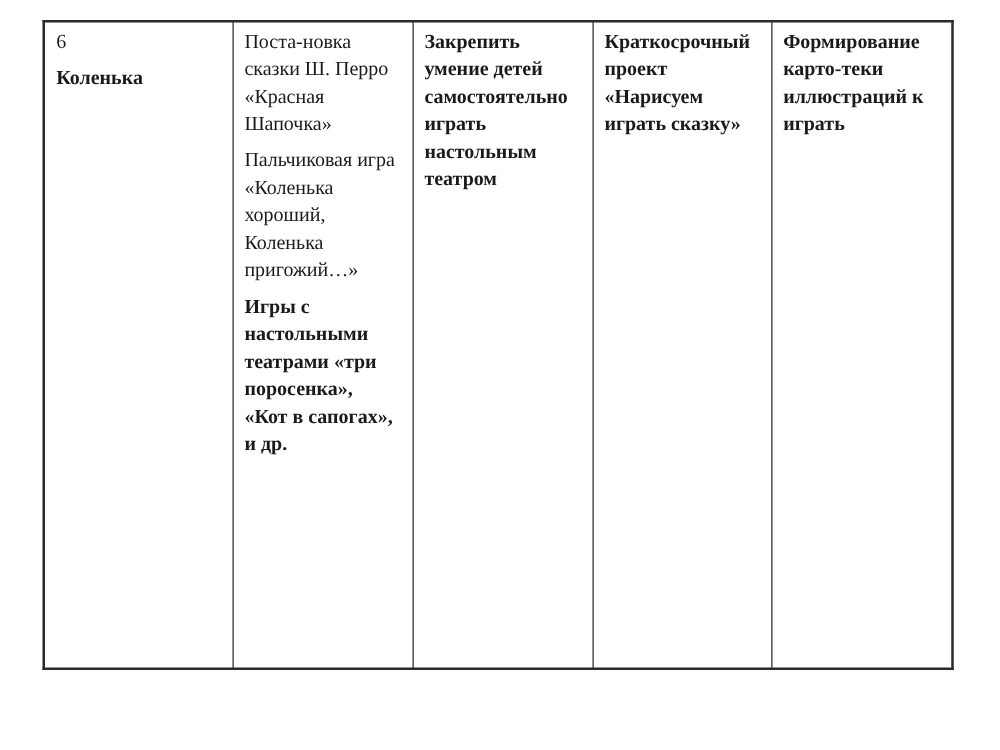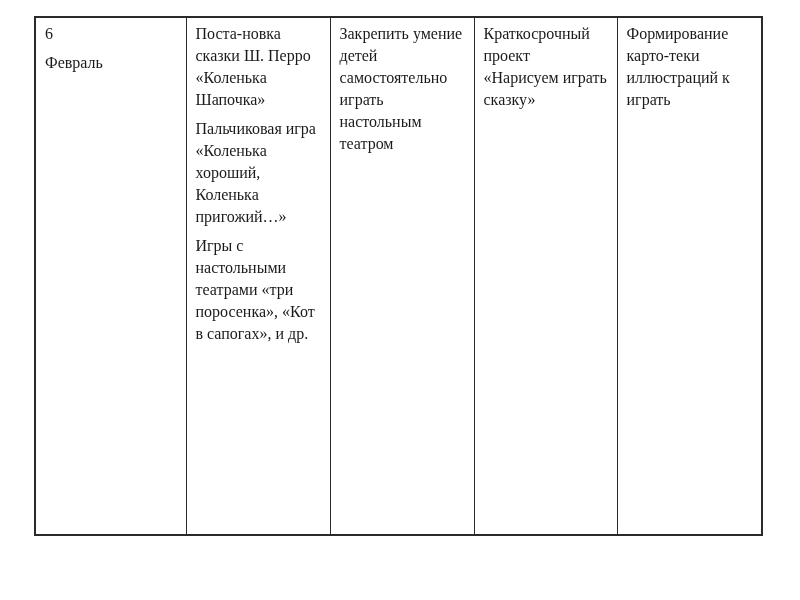--- a/index.html
+++ b/index.html
@@ -44,42 +44,43 @@
   table.schedule-table {
     border: 2px solid #2a2a2a;
   }
 
   table.schedule-table td p {
     margin: 0 0 7px 0;
   }
 
   table.schedule-table td p:last-child {
     margin-bottom: 0;
+    font-weight: bold;
   }
 </style>
 </head>
 <body>
 
 <div class="page">
   <table class="schedule-table">
     <colgroup>
       <col style="width:151px">
       <col style="width:144px">
       <col style="width:144px">
       <col style="width:143px">
       <col style="width:145px">
     </colgroup>
     <tbody>
       <tr>
         <td>
           <p>6</p>
-          <p>Февраль</p>
+          <p>Коленька</p>
         </td>
         <td>
-          <p>Поста-новка сказки Ш. Перро «Коленька Шапочка»</p>
+          <p>Поста-новка сказки Ш. Перро «Красная Шапочка»</p>
           <p>Пальчиковая игра «Коленька хороший, Коленька пригожий…»</p>
           <p>Игры с настольными театрами «три поросенка», «Кот в сапогах», и др.</p>
         </td>
         <td>
           <p>Закрепить умение детей самостоятельно играть настольным театром</p>
         </td>
         <td>
           <p>Краткосрочный проект «Нарисуем играть сказку»</p>
         </td>
         <td>

